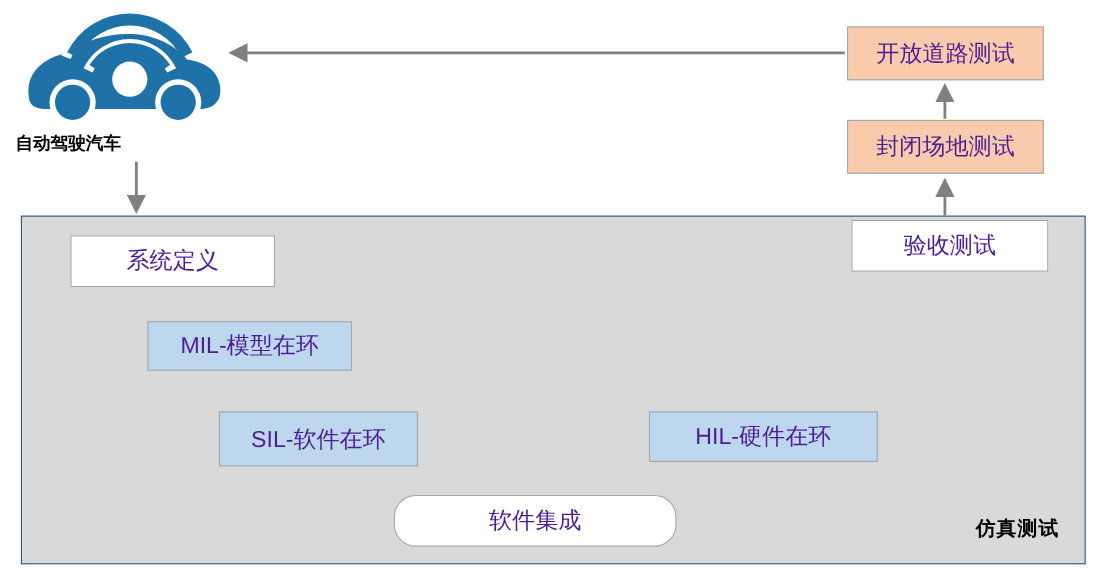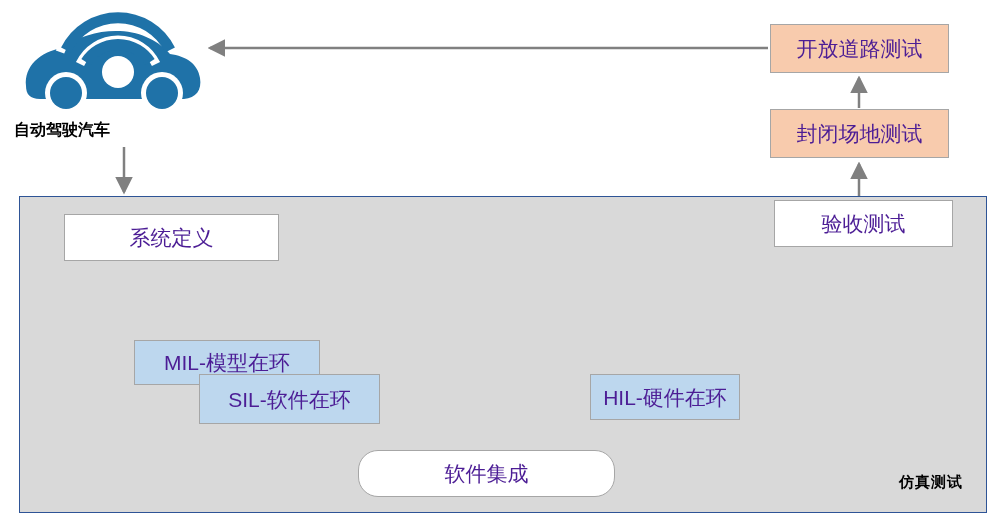--- a/index.html
+++ b/index.html
@@ -30,21 +30,21 @@
   #sim-panel {
     position: absolute;
     left: 19px; top: 196px; width: 968px; height: 317px;
     background: #d9d9d9;
     border: 1px solid #2e5496;
     z-index: 1;
   }
   #sim-panel-label {
     position: absolute;
     right: 34px; bottom: 36px;
-    font-size: 15px; font-weight: bold; color:#000;
+    font-size: 18px; font-weight: bold; color:#000;
     letter-spacing: 1px;
     z-index: 4;
   }
 
   #car-wrap {
     position: absolute; left: 14px; top: 8px; width: 200px; height: 140px; z-index: 3;
   }
   #car-svg { position:absolute; left:0; top:0; }
   #car-label {
     position: absolute; left: 0; top: 112px; width: 200px;
@@ -101,37 +101,37 @@
         <circle cx="104" cy="64" r="16" fill="#ffffff"></circle>
         <circle cx="104" cy="64" r="11" fill="#ffffff"></circle>
       </g>
     </svg>
     <div id="car-label">自动驾驶汽车</div>
   </div>
 
   <div id="sim-panel"></div>
   <div id="sim-panel-label">仿真测试</div>
 
-  <div class="node white" style="left:64px; top:214px; width:215px; height:47px;">
+  <div class="node white" style="left:64px; top:214px; width:186px; height:47px;">
     <span>系统定义</span>
   </div>
 
-  <div class="node blue" style="left:134px; top:292px; width:186px; height:45px;margin-top:48px;">
+  <div class="node blue" style="left:134px; top:292px; width:186px; height:45px;">
     <span>MIL-模型在环</span>
   </div>
 
   <div class="node blue" style="left:199px; top:374px; width:181px; height:50px;">
     <span>SIL-软件在环</span>
   </div>
 
   <div class="node white" style="left:358px; top:450px; width:257px; height:47px;border-radius:20px;">
     <span>软件集成</span>
   </div>
 
-  <div class="node blue" style="left:590px; top:374px; width:150px; height:46px;text-align:right;">
+  <div class="node blue" style="left:590px; top:374px; width:208px; height:46px;text-align:right;">
     <span>HIL-硬件在环</span>
   </div>
 
 
   <div class="node white" style="left:774px; top:200px; width:179px; height:47px;">
     <span>验收测试</span>
   </div>
 
   <div class="node orange" style="left:770px; top:109px; width:179px; height:49px;text-align:center;">
     <span>封闭场地测试</span>

